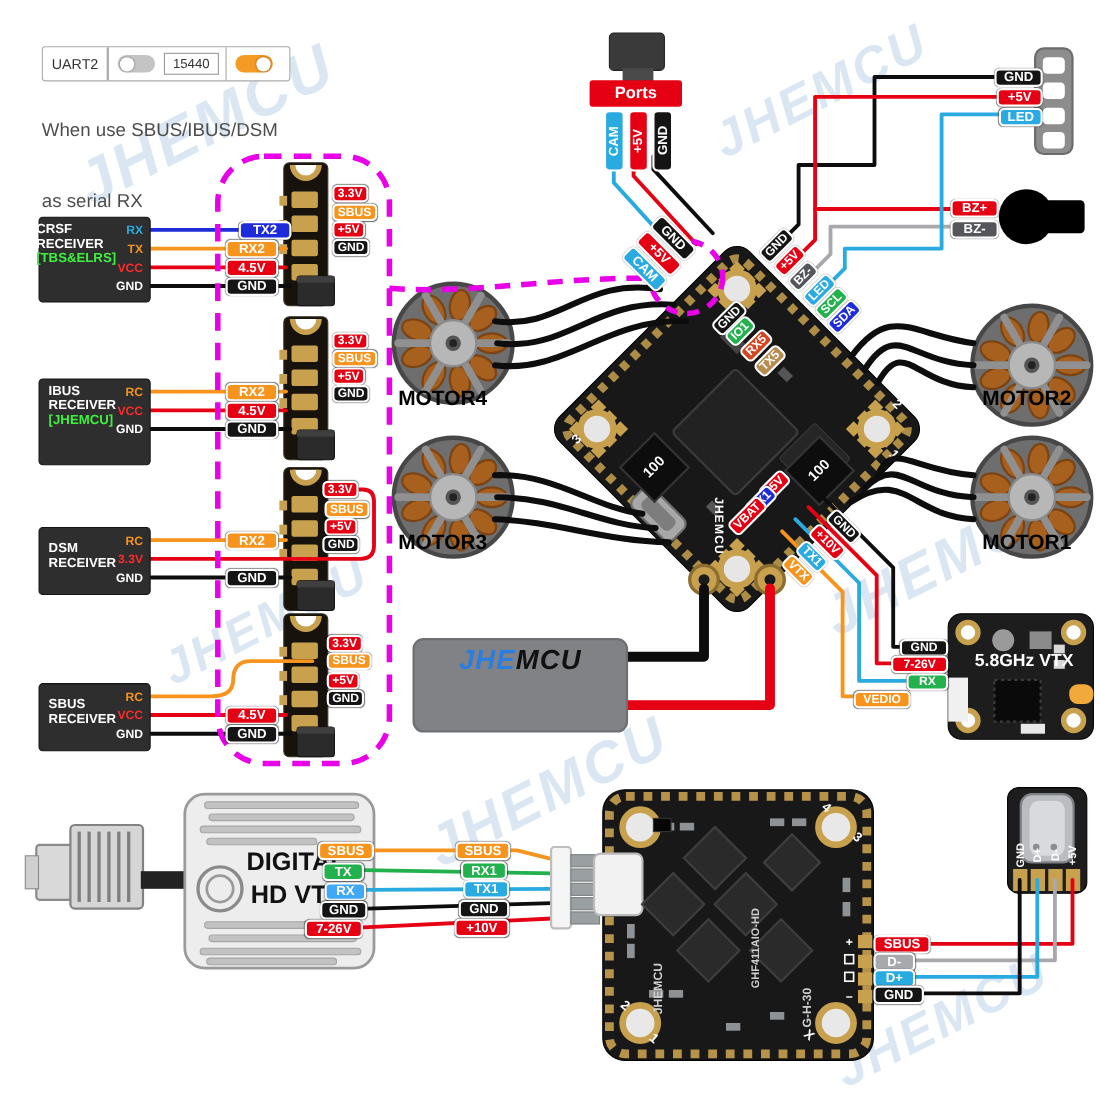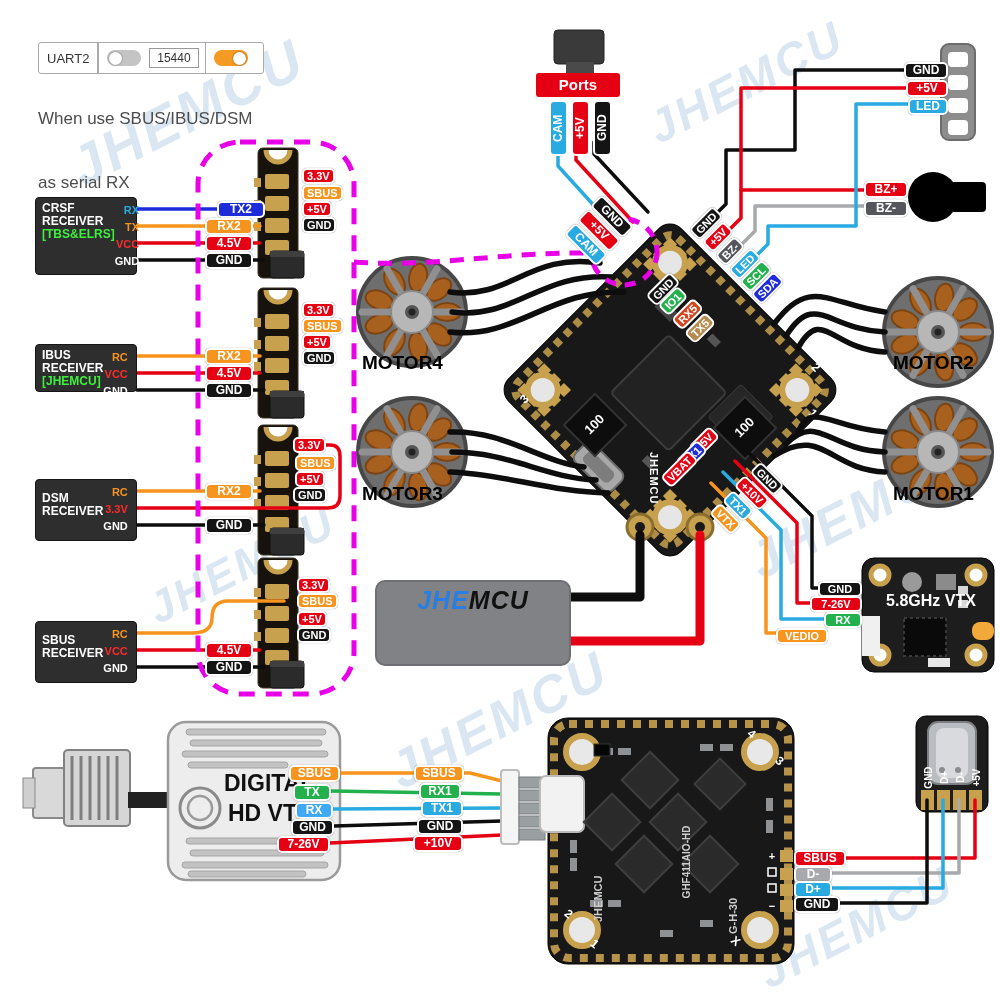--- a/index.html
+++ b/index.html
@@ -6,21 +6,21 @@
   #canvas{position:relative;width:1000px;height:1000px;overflow:hidden;background:#fff;}
   #wires{position:absolute;left:0;top:0;z-index:1;}
   .wm{position:absolute;z-index:0;font-style:italic;font-weight:bold;color:rgba(140,180,215,.32);transform:rotate(-27deg);letter-spacing:3px;white-space:nowrap;}
   .pill{position:absolute;z-index:6;box-sizing:border-box;font-weight:bold;font-size:12px;color:#fff;border:2px solid #fff;border-radius:5px;padding:0 4px;line-height:13px;white-space:nowrap;text-align:center;box-shadow:0 0 1px rgba(0,0,0,.6);}
   .sm{font-size:11px;line-height:12px;padding:0 3px;}
   .c-red{background:#e60013}.c-org{background:#f7941d}.c-blu{background:#1d2bd8}
   .c-cyn{background:#29abe2}.c-grn{background:#22b14c}.c-blk{background:#141414}
   .c-gry{background:#a7a9ac}.c-dgy{background:#54565b}.c-tan{background:#b78a4e}
   .c-ver{background:#d2451e}.c-lbl{background:#3fa9f5}
   .r45{transform:rotate(45deg)}.rm45{transform:rotate(-45deg)}
-  .rxbox{position:absolute;z-index:5;box-sizing:border-box;background:#2e2e2e;border:1px solid #151515;border-radius:4px;color:#fff;display:flex;justify-content:flex-start;padding:4px 6px;}
+  .rxbox{position:absolute;z-index:5;box-sizing:border-box;background:#2e2e2e;border:1px solid #151515;border-radius:4px;color:#fff;display:flex;justify-content:flex-end;padding:4px 6px;}
   .rxbox .ttl{font-weight:bold;font-size:12px;line-height:13px;}
   .rxbox .pins{text-align:right;font-weight:bold;font-size:11px;}
   .rxbox .pins span{display:block;height:17px;line-height:17px;}
   .p-cyn{color:#29abe2}.p-org{color:#f7941d}.p-red{color:#ff2a2a}.p-wht{color:#fff}.p-grn{color:#3ef03e}
   .vpill{position:absolute;z-index:6;writing-mode:vertical-rl;transform:rotate(180deg);font-weight:bold;font-size:12px;color:#fff;border:2px solid #fff;border-radius:5px;padding:3px 0;width:15px;text-align:center;line-height:14px;}
   .vtxt{position:absolute;z-index:6;font-weight:bold;font-size:10px;color:#fff;transform:rotate(-90deg);transform-origin:center;width:30px;text-align:center;}
   .lbl-big{position:absolute;z-index:6;font-weight:bold;font-size:19px;color:#000;letter-spacing:0px;}
   .uartbox{position:absolute;left:38px;top:42px;width:224px;height:30px;z-index:6;background:#fff;border:1.5px solid #aaa;border-radius:3px;display:flex;align-items:center;}
   .uartbox .lab{font-size:13px;color:#333;padding:0 8px;}
   .sep{width:1.5px;height:100%;background:#aaa;}
@@ -409,21 +409,21 @@
     <span class="p-org">TX</span>
     <span class="p-red">VCC</span>
     <span class="p-wht">GND</span>
   </div>
 </div>
 <span class="pill c-blu" style="left:217px;top:201px;width:48px">TX2</span>
 <span class="pill c-org" style="left:205px;top:218px;width:48px">RX2</span>
 <span class="pill c-red" style="left:205px;top:235px;width:48px">4.5V</span>
 <span class="pill c-blk" style="left:205px;top:252px;width:48px">GND</span>
 
-<div class="rxbox" style="left:35px;top:344px;width:102px;height:48px">
+<div class="rxbox" style="left:35px;top:344px;width:102px;height:79px">
   <div class="ttl"><span>IBUS</span><br>
     <span>RECEIVER</span><br>
     <span class="p-grn">[JHEMCU]</span></div>
   <div class="pins">
     <span class="p-org">RC</span>
     <span class="p-red">VCC</span>
     <span class="p-wht">GND</span>
   </div>
 </div>
 <span class="pill c-org" style="left:205px;top:348px;width:48px">RX2</span>

